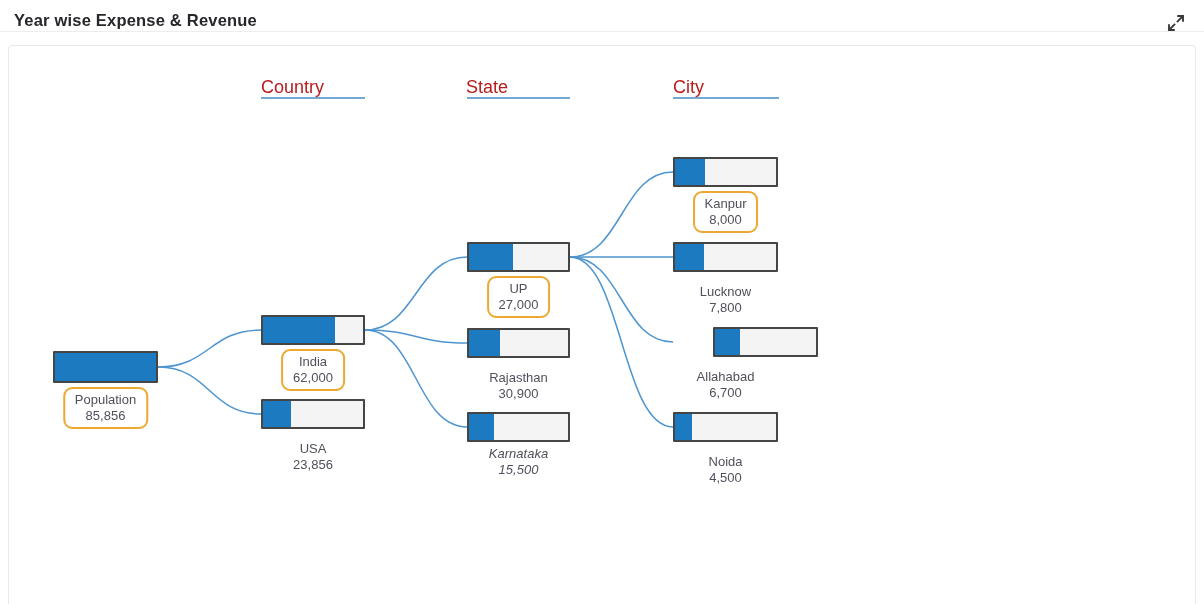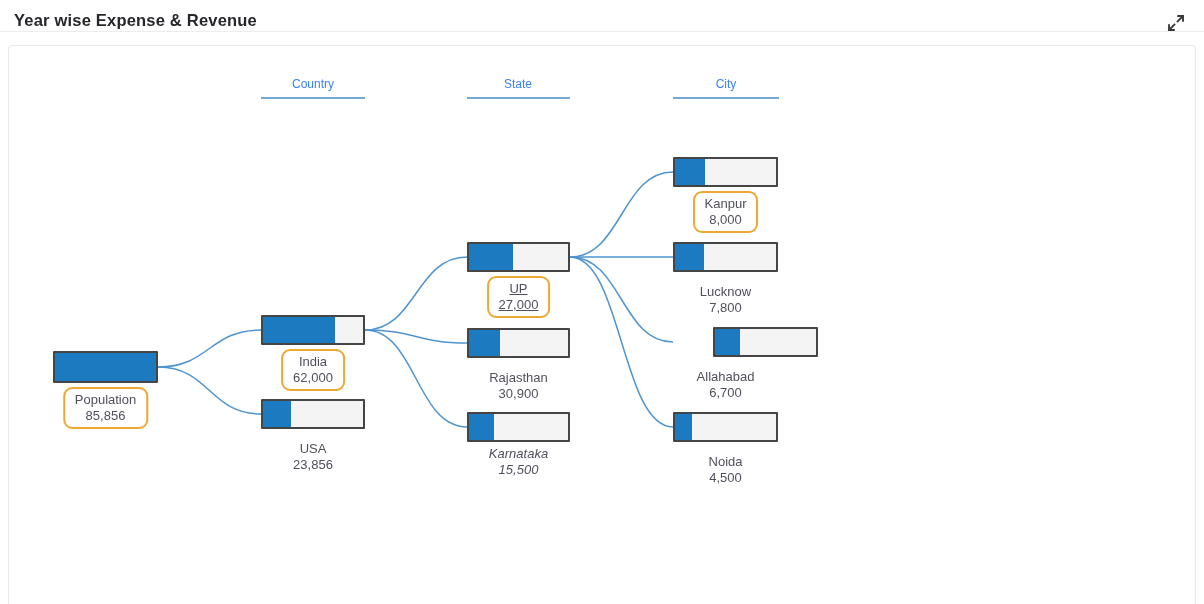--- a/index.html
+++ b/index.html
@@ -21,21 +21,21 @@
          letter-spacing:.2px;color:var(--title-text);}
   .header-divider{position:absolute;left:0;top:31px;width:1204px;height:1px;background:#ededed;}
 
   .expand-btn{position:absolute;right:16px;top:11px;width:24px;height:24px;cursor:pointer;
               display:flex;align-items:center;justify-content:center;}
   .expand-btn svg{stroke:#3a3a3a;stroke-width:1.9;fill:none;stroke-linecap:square;}
 
   .panel{position:absolute;left:8px;top:45px;width:1188px;height:575px;
          border:1px solid #e8e8e8;border-radius:4px;background:#fff;}
 
-  .col-head{position:absolute;text-align:center;font-size:12px;color:#3b82f6;}
+  .col-head{position:absolute;font-size:18px;color:#b91c1c;}
   .col-underline{position:absolute;height:2px;background:var(--underline);}
 
   .links{position:absolute;left:0;top:0;pointer-events:none;}
   .links path{stroke:var(--link);stroke-width:1.5;fill:none;}
 
   .node{position:absolute;}
   .bar{position:relative;border:2px solid var(--bar-border);background:var(--bar-track);
        border-radius:1px;cursor:pointer;}
   .bar-fill{position:absolute;left:0;top:0;bottom:0;background:var(--bar-fill);}
   .label-wrap{position:absolute;left:50%;transform:translateX(-50%);text-align:center;
@@ -107,21 +107,21 @@
         </div>
         <div class="label-wrap" style="top: 42px;">
           <div>USA</div>
           <div>23,856</div>
         </div>
       </div>
       <div class="node" style="left: 467px; top: 242px; width: 103px;">
         <div class="bar" style="width: 103px; height: 30px;">
           <div class="bar-fill" style="width: 44%;"></div>
         </div>
-        <div class="label-wrap boxed" style="top: 34px; text-decoration: underline;">
+        <div class="label-wrap boxed" style="top: 34px;">
           <div>UP</div>
           <div>27,000</div>
         </div>
       </div>
       <div class="node" style="left: 467px; top: 328px; width: 103px;">
         <div class="bar" style="width: 103px; height: 30px;">
           <div class="bar-fill" style="width: 31%;"></div>
         </div>
         <div class="label-wrap" style="top: 42px;">
           <div>Rajasthan</div>

